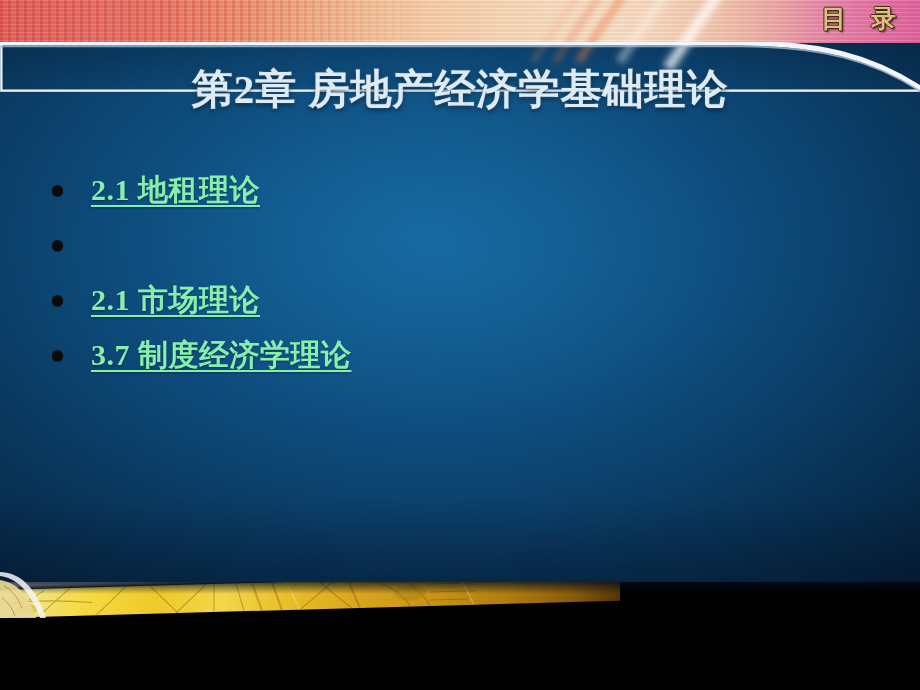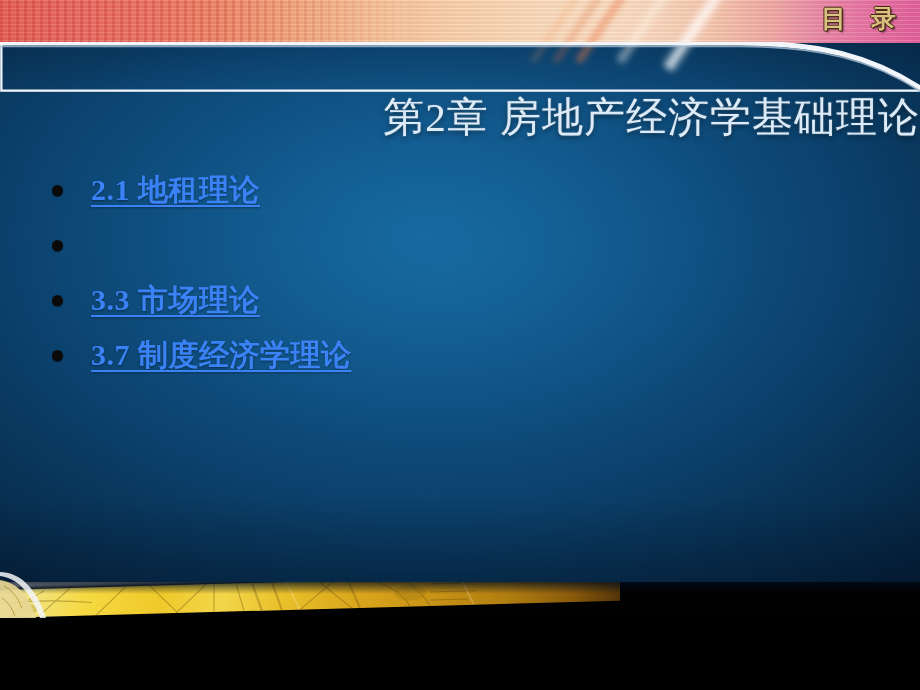--- a/index.html
+++ b/index.html
@@ -119,28 +119,27 @@
     left: 0; top: 42px;
     width: 920px; height: 50px;
     pointer-events: none;
   }
 
   
   .title {
     position: absolute;
     left: 0; top: 62px;
     width: 920px;
-    text-align: right;
+    text-align: center;
     color: #dcebf7;
     font-size: 41px;
-    font-weight: 400;
+    font-weight: 700;
     letter-spacing: 1px;
     text-shadow: 0 2px 5px rgba(0,0,0,0.55), 0 0 2px rgba(180,215,245,0.5);
     white-space: nowrap;
-    margin-top: 28px;
   }
 
   
   .toc {
     position: absolute;
     left: 52px; top: 163px;
     width: 700px;
   }
   .toc-item {
     display: flex;
@@ -149,21 +148,21 @@
   }
   .bullet {
     width: 11px; height: 11px;
     border-radius: 50%;
     background: #0a0a0a;
     flex: 0 0 auto;
     margin-right: 28px;
     box-shadow: 0 1px 1px rgba(0,0,0,0.6);
   }
   .toc-link {
-    color: #3b82f6;
+    color: #86efac;
     font-size: 30px;
     font-weight: 700;
     text-decoration: underline;
     text-underline-offset: 5px;
     text-decoration-thickness: 2px;
     letter-spacing: 0.5px;
     cursor: pointer;
     white-space: nowrap;
     text-shadow: 0 1px 2px rgba(0,0,0,0.35);
   }
@@ -281,21 +280,21 @@
   <div class="toc">
     <div class="toc-item">
       <span class="bullet"></span>
       <span class="toc-link">2.1  地租理论</span>
     </div>
     <div class="toc-item">
       <span class="bullet"></span>
     </div>
     <div class="toc-item">
       <span class="bullet"></span>
-      <span class="toc-link">3.3  市场理论</span>
+      <span class="toc-link">2.1  市场理论</span>
     </div>
     <div class="toc-item">
       <span class="bullet"></span>
       <span class="toc-link">3.7  制度经济学理论</span>
     </div>
   </div>
 
   <div class="bottom-strip">
     <div class="strip-black"></div>
     <div class="strip-gold"></div>

